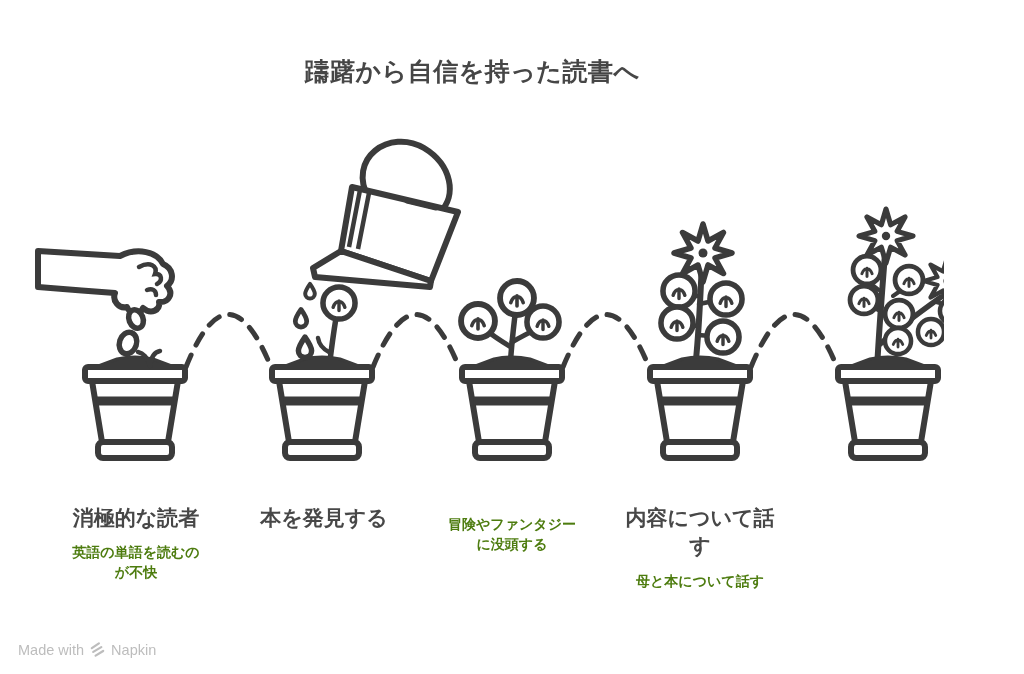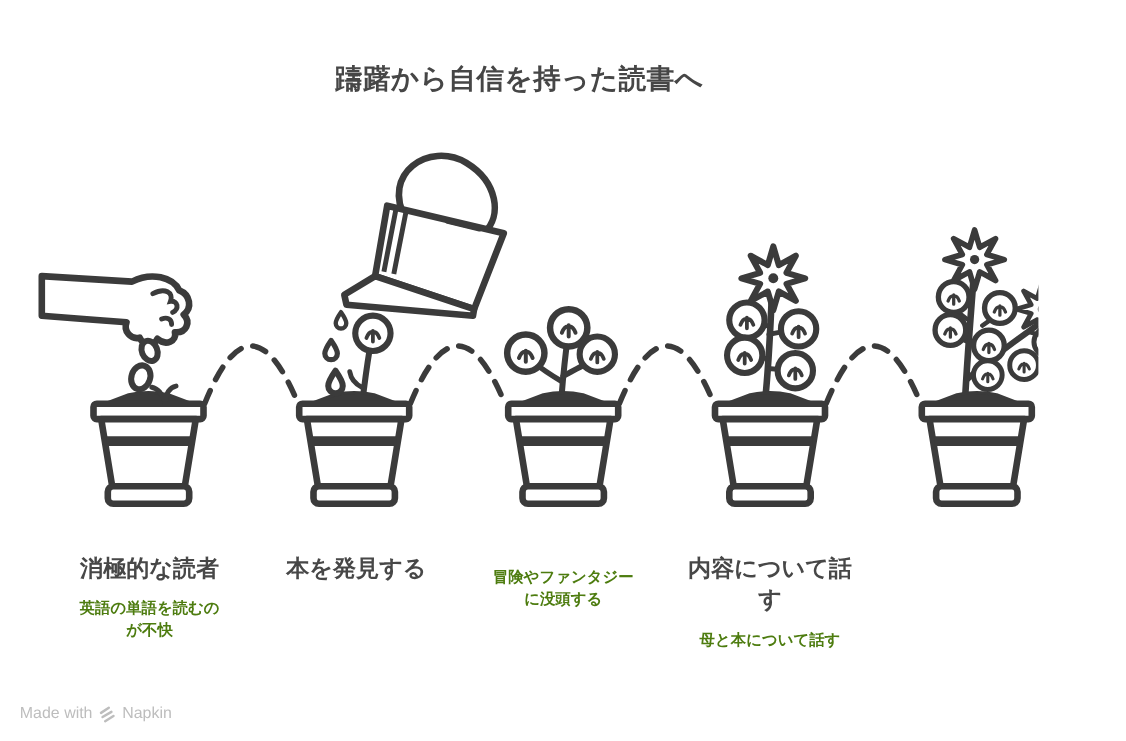--- a/index.html
+++ b/index.html
@@ -22,21 +22,21 @@
     font-size:21px; font-weight:700; color:#474747; line-height:1.35;
     white-space:pre-line;
   }
   .stage-desc {
     margin-top:11px; font-size:14px; color:#4d7c0f; line-height:1.4;
     white-space:pre-line;
     font-weight:bold;
   }
   .footer {
     position:absolute; left:18px; bottom:16px;
-    display:flex; align-items:flex-start; gap:5px;
+    display:flex; align-items:center; gap:5px;
     color:#bdbdbd; font-size:14.5px;
   }
 </style>
 </head>
 <body>
 
 <div class="canvas">
 
   <div class="title">躊躇から自信を持った読書へ</div>
 

